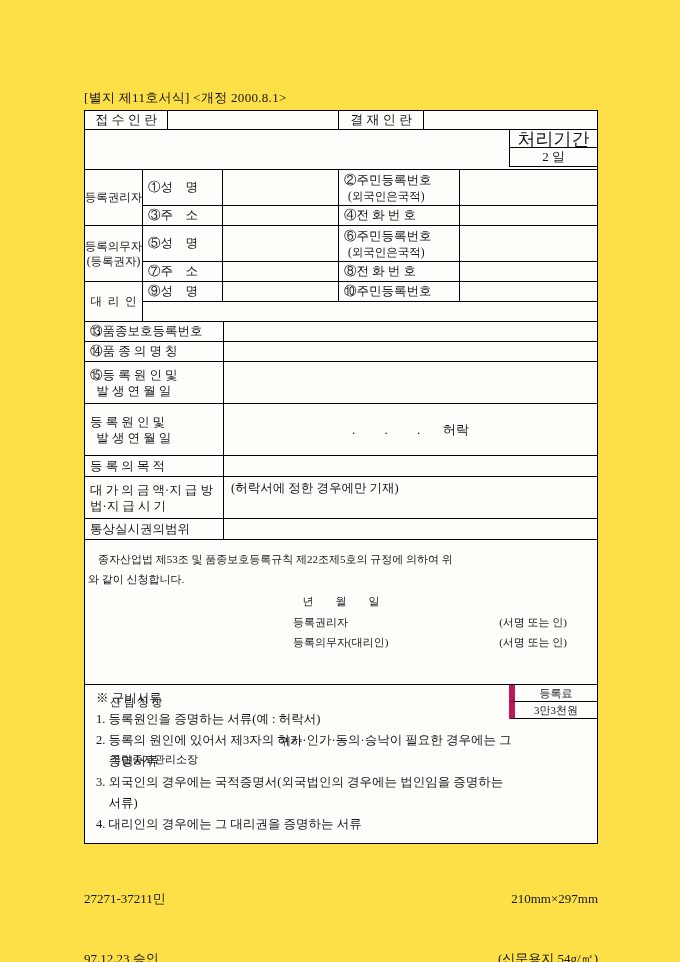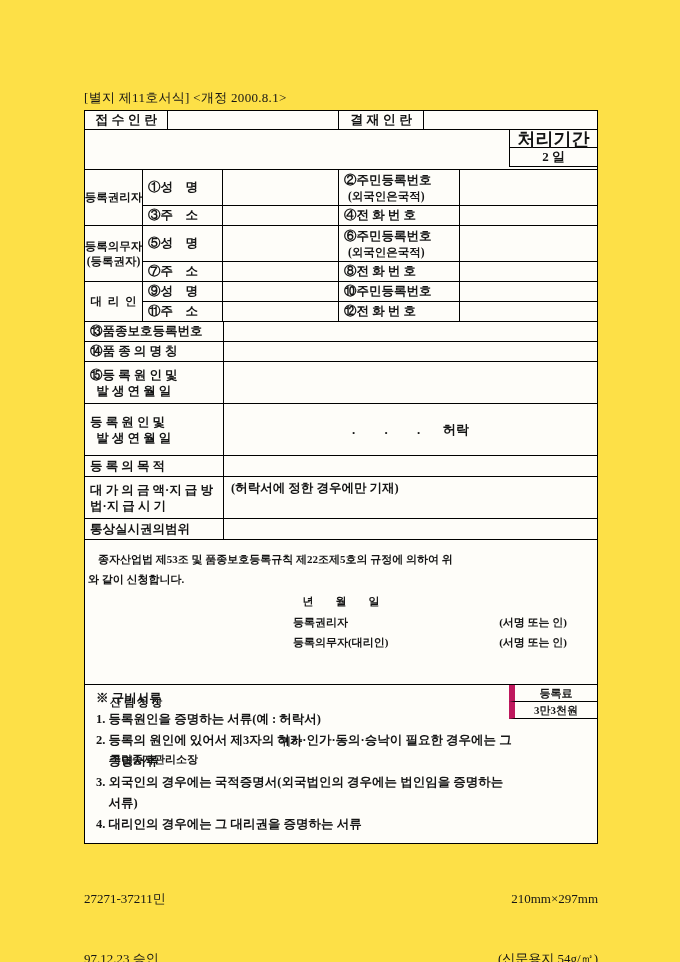--- a/index.html
+++ b/index.html
@@ -4,21 +4,21 @@
 <title>통상실시권설정등록신청서</title>
 <style>
   * { margin:0; padding:0; box-sizing:border-box; }
   html,body { width:680px; height:962px; }
   body { background:#fbfaf6; font-family:"Liberation Serif","DejaVu Serif",serif; color:#151515; }
   .page { position:relative; width:680px; height:962px; background:#fde047; overflow:hidden; }
 
   .form-ref { position:absolute; left:84px; top:89px; font-size:13px; white-space:pre; letter-spacing:.3px; }
 
   .form-box { position:absolute; left:84px; top:110px; width:514px; height:734px;
-              border:1px solid #000; background:#fefdf9; font-size:13px;font-weight:bold; }
+              border:1px solid #000; background:#fefdf9; font-size:13px; }
 
   .row { display:flex; border-bottom:1px solid #000; position:relative; }
   .cell { border-right:1px solid #000; display:flex; align-items:center; white-space:pre; overflow:hidden; }
   .cell.last { border-right:none; }
   .center { justify-content:center; }
 
   .h19{height:19px} .h40{height:40px} .h56{height:56px} .h40p{height:40px}
   .h20{height:20px} .h42{height:42px} .h52{height:52px} .h21{height:21px}
   .h145{height:145px} .h158{height:158px; border-bottom:none;}
 
@@ -143,26 +143,20 @@
       <div class="cell role">
         <div>대  리  인</div>
       </div>
       <div class="colwrap">
         <div class="prow h20">
           <div class="cell plabel">⑨성    명</div>
           <div class="cell pvalue"></div>
           <div class="cell plabel2">⑩주민등록번호</div>
           <div class="cell pvalue2"></div>
         </div>
-        <div class="prow lastp">
-          <div class="cell plabel">⑪주    소</div>
-          <div class="cell pvalue"></div>
-          <div class="cell plabel2">⑫전 화 번 호</div>
-          <div class="cell pvalue2"></div>
-        </div>
       </div>
     </div>
 
     <div class="row h20">
       <div class="cell flabel">⑬품종보호등록번호</div>
       <div class="cell fvalue"></div>
     </div>
 
     <div class="row h20">
       <div class="cell flabel">⑭품 종 의 명 칭</div>

